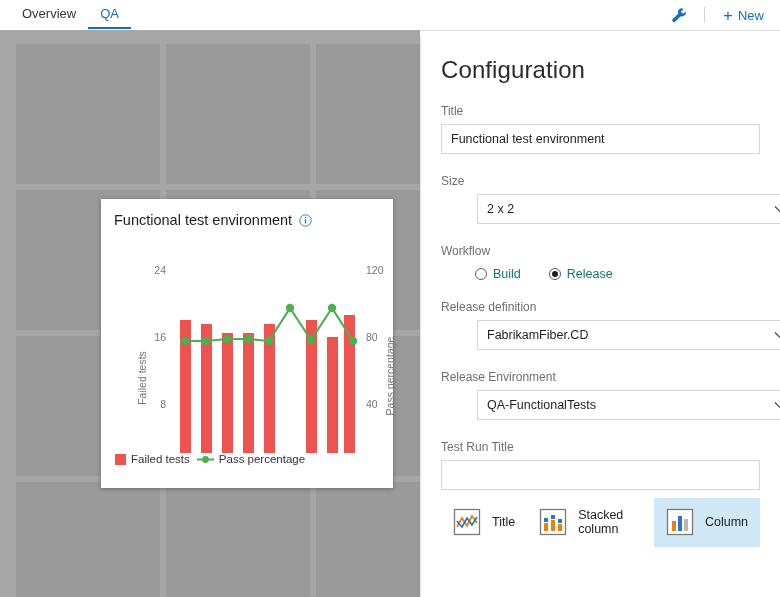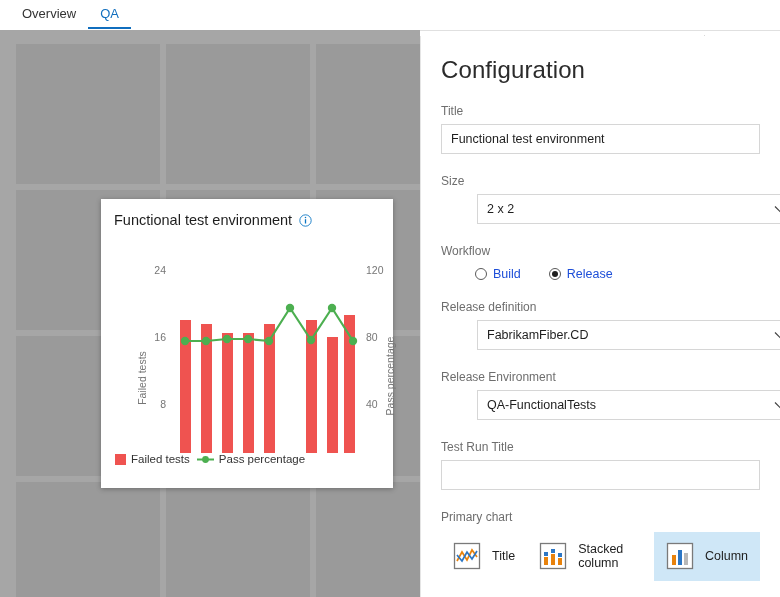--- a/index.html
+++ b/index.html
@@ -8,21 +8,21 @@
     overflow: hidden;
     font-family: "Liberation Sans", sans-serif;
     background: #ffffff;
   }
   #root { position: relative; width: 780px; height: 597px; }
 
   
   .topbar {
     position: absolute; left: 0; top: 0; width: 780px; height: 30px;
     background: #fff; border-bottom: 1px solid #e0e0e0;
-    display: flex; align-items: stretch; flex-direction: column;
+    display: flex; align-items: stretch;
   }
   .tabs { display: flex; align-items: stretch; padding-left: 10px; }
   .tab {
     display: flex; align-items: center; padding: 0 12px;
     font-size: 13px; color: #333; cursor: pointer;
     border-bottom: 2px solid transparent; height: 29px; box-sizing: border-box;
   }
   .tab.active { color: #106ebe; border-bottom-color: #106ebe; }
   .topbar-right {
     margin-left: auto; display: flex; align-items: center;
@@ -94,21 +94,21 @@
     font-family: "Liberation Sans", sans-serif;
   }
   .select-box { justify-content: space-between; cursor: pointer; margin-left: 36px; }
   .chev { width: 12px; height: 8px; flex: none; }
 
   .radio-row {
     display: flex; align-items: center; gap: 28px;
     margin: 9px 0 0 34px;
   }
   .radio { display: flex; align-items: center; gap: 6px; cursor: pointer;
-           font-size: 12.5px; color: #1d4ed8; }
+           font-size: 12.5px; color: #0f766e; }
   .radio-mark {
     width: 12px; height: 12px; border-radius: 50%;
     border: 1px solid #5b5b5b; box-sizing: border-box;
     display: flex; align-items: center; justify-content: center; flex: none;
   }
   .radio-mark.on::after {
     content: ""; width: 6px; height: 6px; border-radius: 50%; background: #1e1e1e;
   }
 
   .label-tight { margin-top: 19px; }
@@ -283,21 +283,20 @@
         <svg class="chev" viewBox="0 0 12 8">
           <path d="M1 1.5 L6 6.5 L11 1.5" fill="none" stroke="#444" stroke-width="1.2"></path>
         </svg>
       </div>
 
       <div class="field-label">Test Run Title</div>
       <div class="text-input">
         <span></span>
       </div>
 
-      <div class="field-label">Primary chart</div>
       <div class="chart-opts">
 
         <div class="chart-opt">
           <svg class="opt-icon" viewBox="0 0 28 28">
             <rect x="1.5" y="1.5" width="25" height="25" fill="#fff" stroke="#7a7a7a" stroke-width="1.3"></rect>
             <polyline points="4,19 9,10 14,18 19,8 24,15" fill="none" stroke="#e8820c" stroke-width="1.7"></polyline>
             <polyline points="4,13 9,19 14,10 19,17 24,9" fill="none" stroke="#2c76c4" stroke-width="1.7"></polyline>
           </svg>
           <span class="chart-opt-label">Title</span>
         </div>

